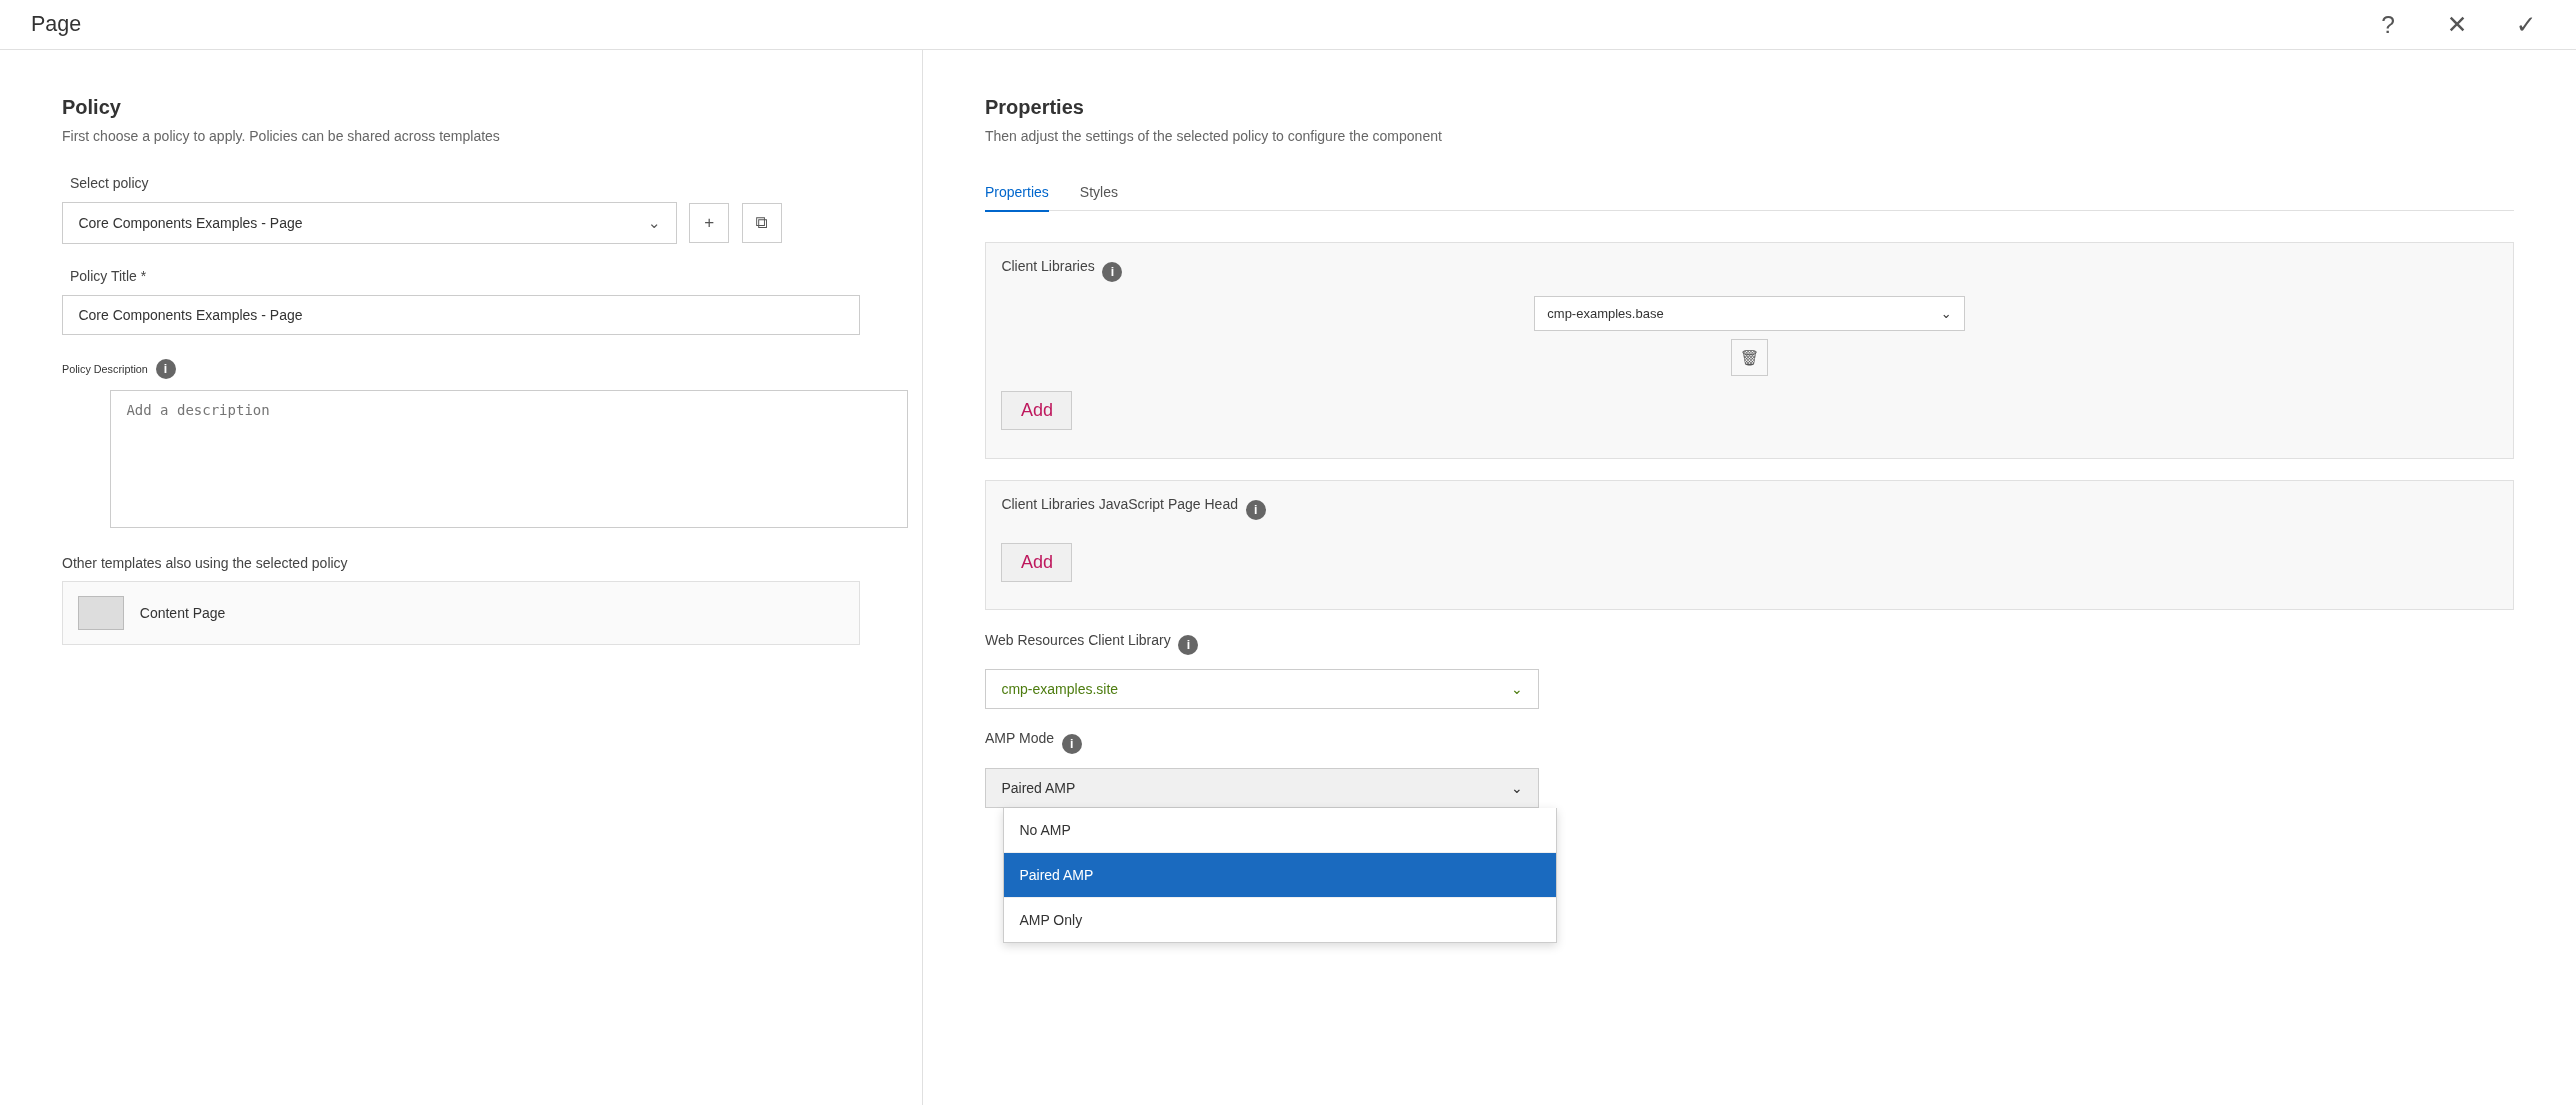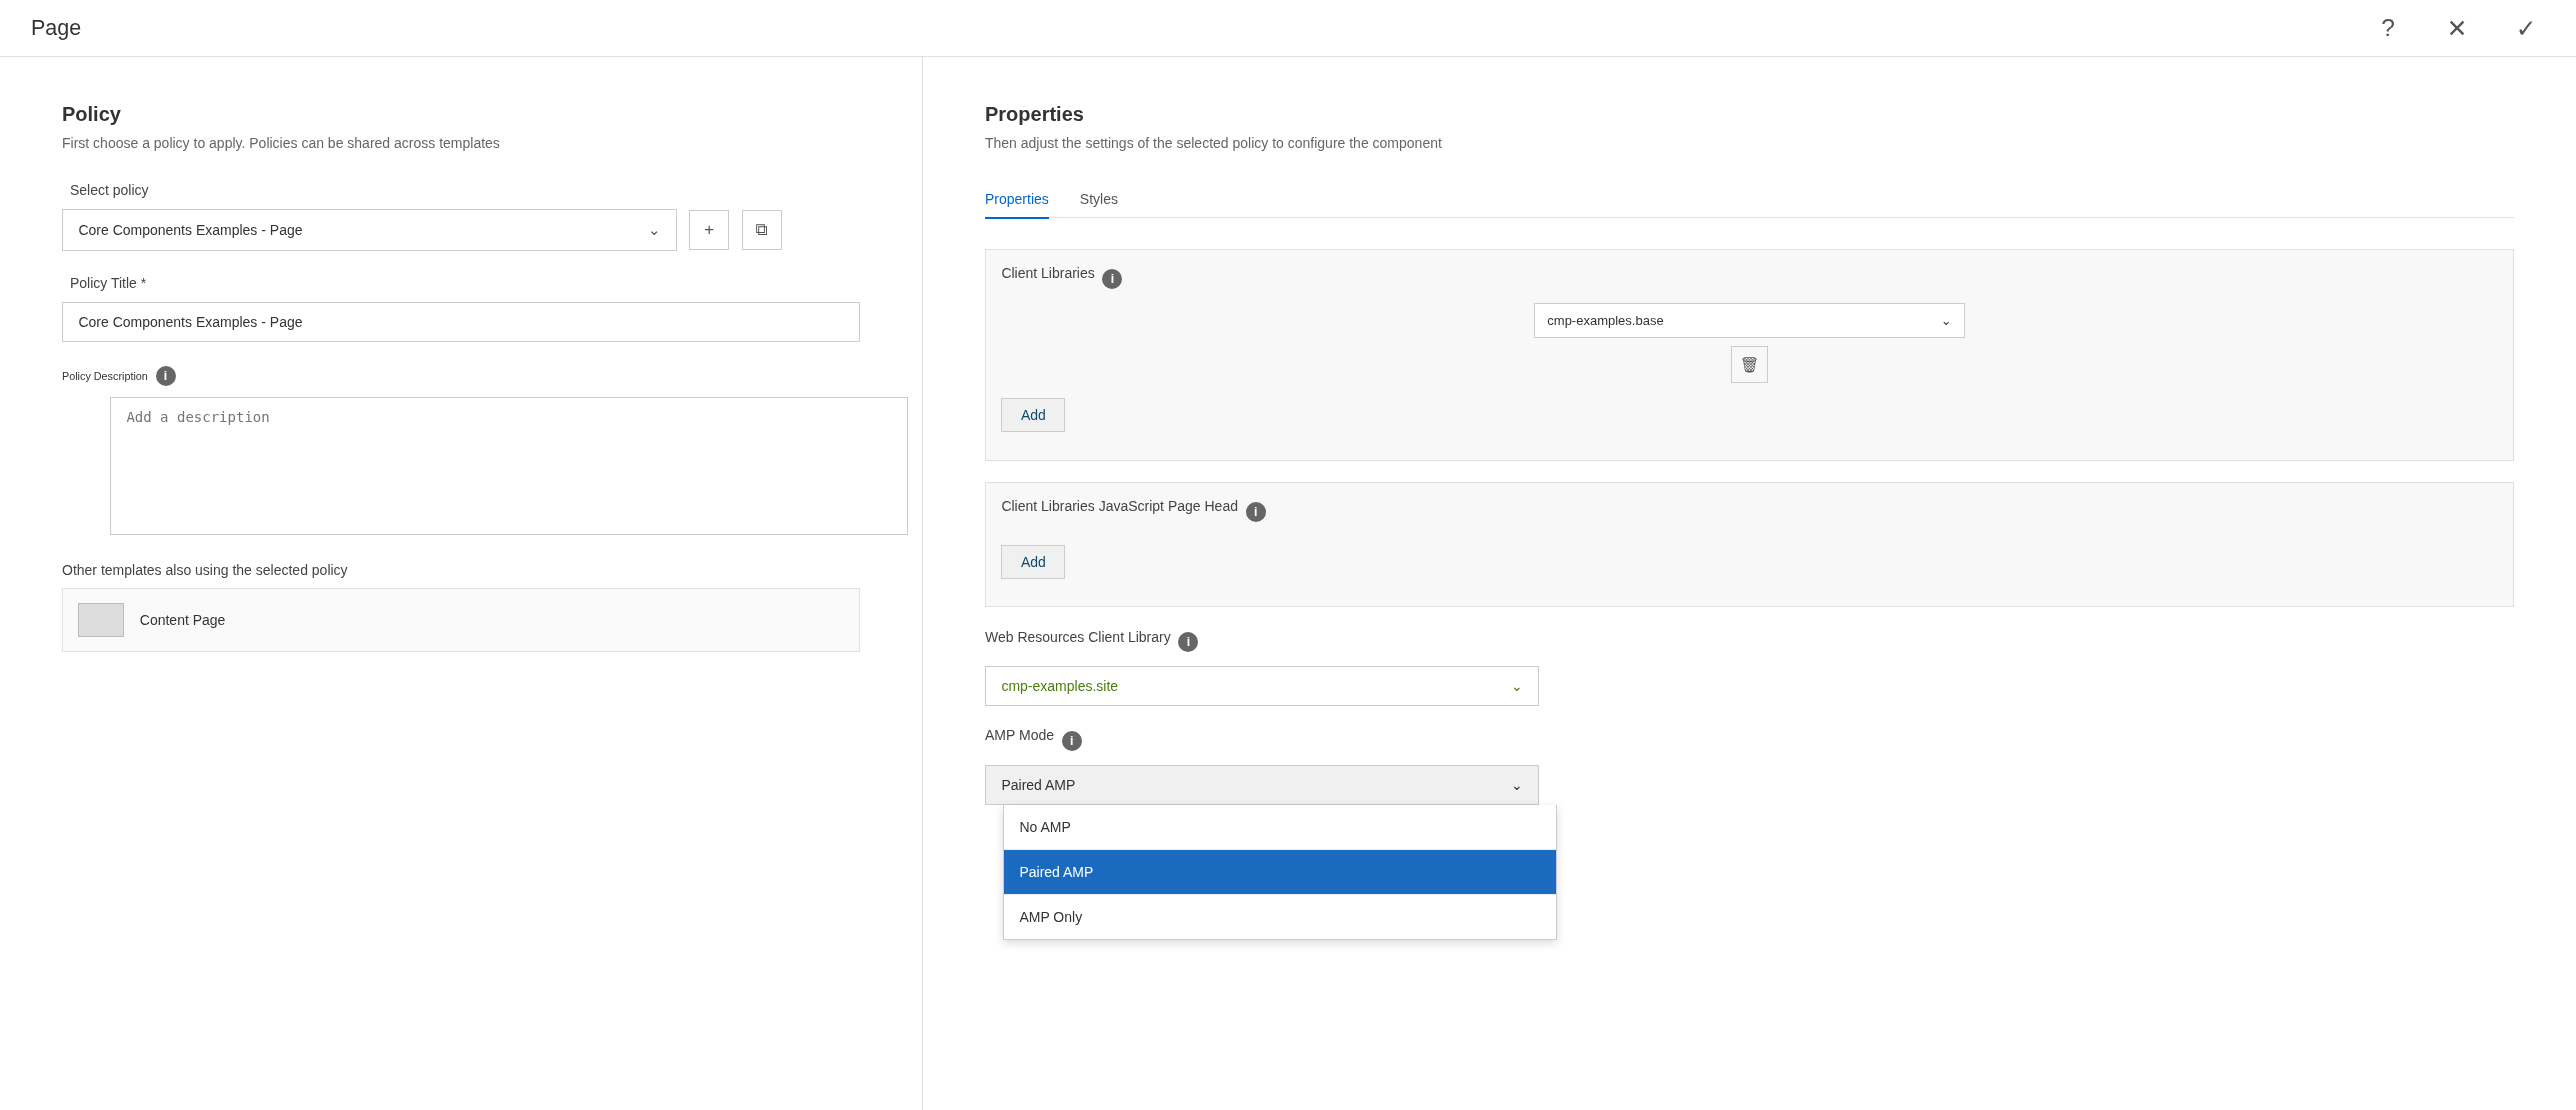--- a/index.html
+++ b/index.html
@@ -20,21 +20,21 @@
       background: #fff;
     }
 
     
     .header {
       display: flex;
       align-items: center;
       justify-content: space-between;
       padding: 12.3px 31px;
       border-bottom: 0.8px solid #e0e0e0;
-      height: 57px;
+      height: 50px;
     }
     .header-title {
       font-size: 21.5px;
       font-weight: 400;
       color: #333;
     }
     .header-actions {
       display: flex;
       gap: 31px;
       align-items: center;
@@ -254,22 +254,22 @@
       justify-content: center;
       font-size: 15.4px;
       color: #555;
     }
 
     .add-btn {
       background: #f0f0f0;
       border: 0.8px solid #ccc;
       cursor: pointer;
       padding: 7.7px 18.5px;
-      font-size: 14px;
-      color: #0c4a6e;
+      font-size: 18px;
+      color: #be185d;
       margin: 9.2px 0 18.5px 0;
       display: inline-block;
     }
 
     .section-block {
       background: #f8f8f8;
       border: 0.8px solid #e0e0e0;
       padding: 15.4px 15.4px 9.2px 15.4px;
       margin-bottom: 21.5px;
     }

